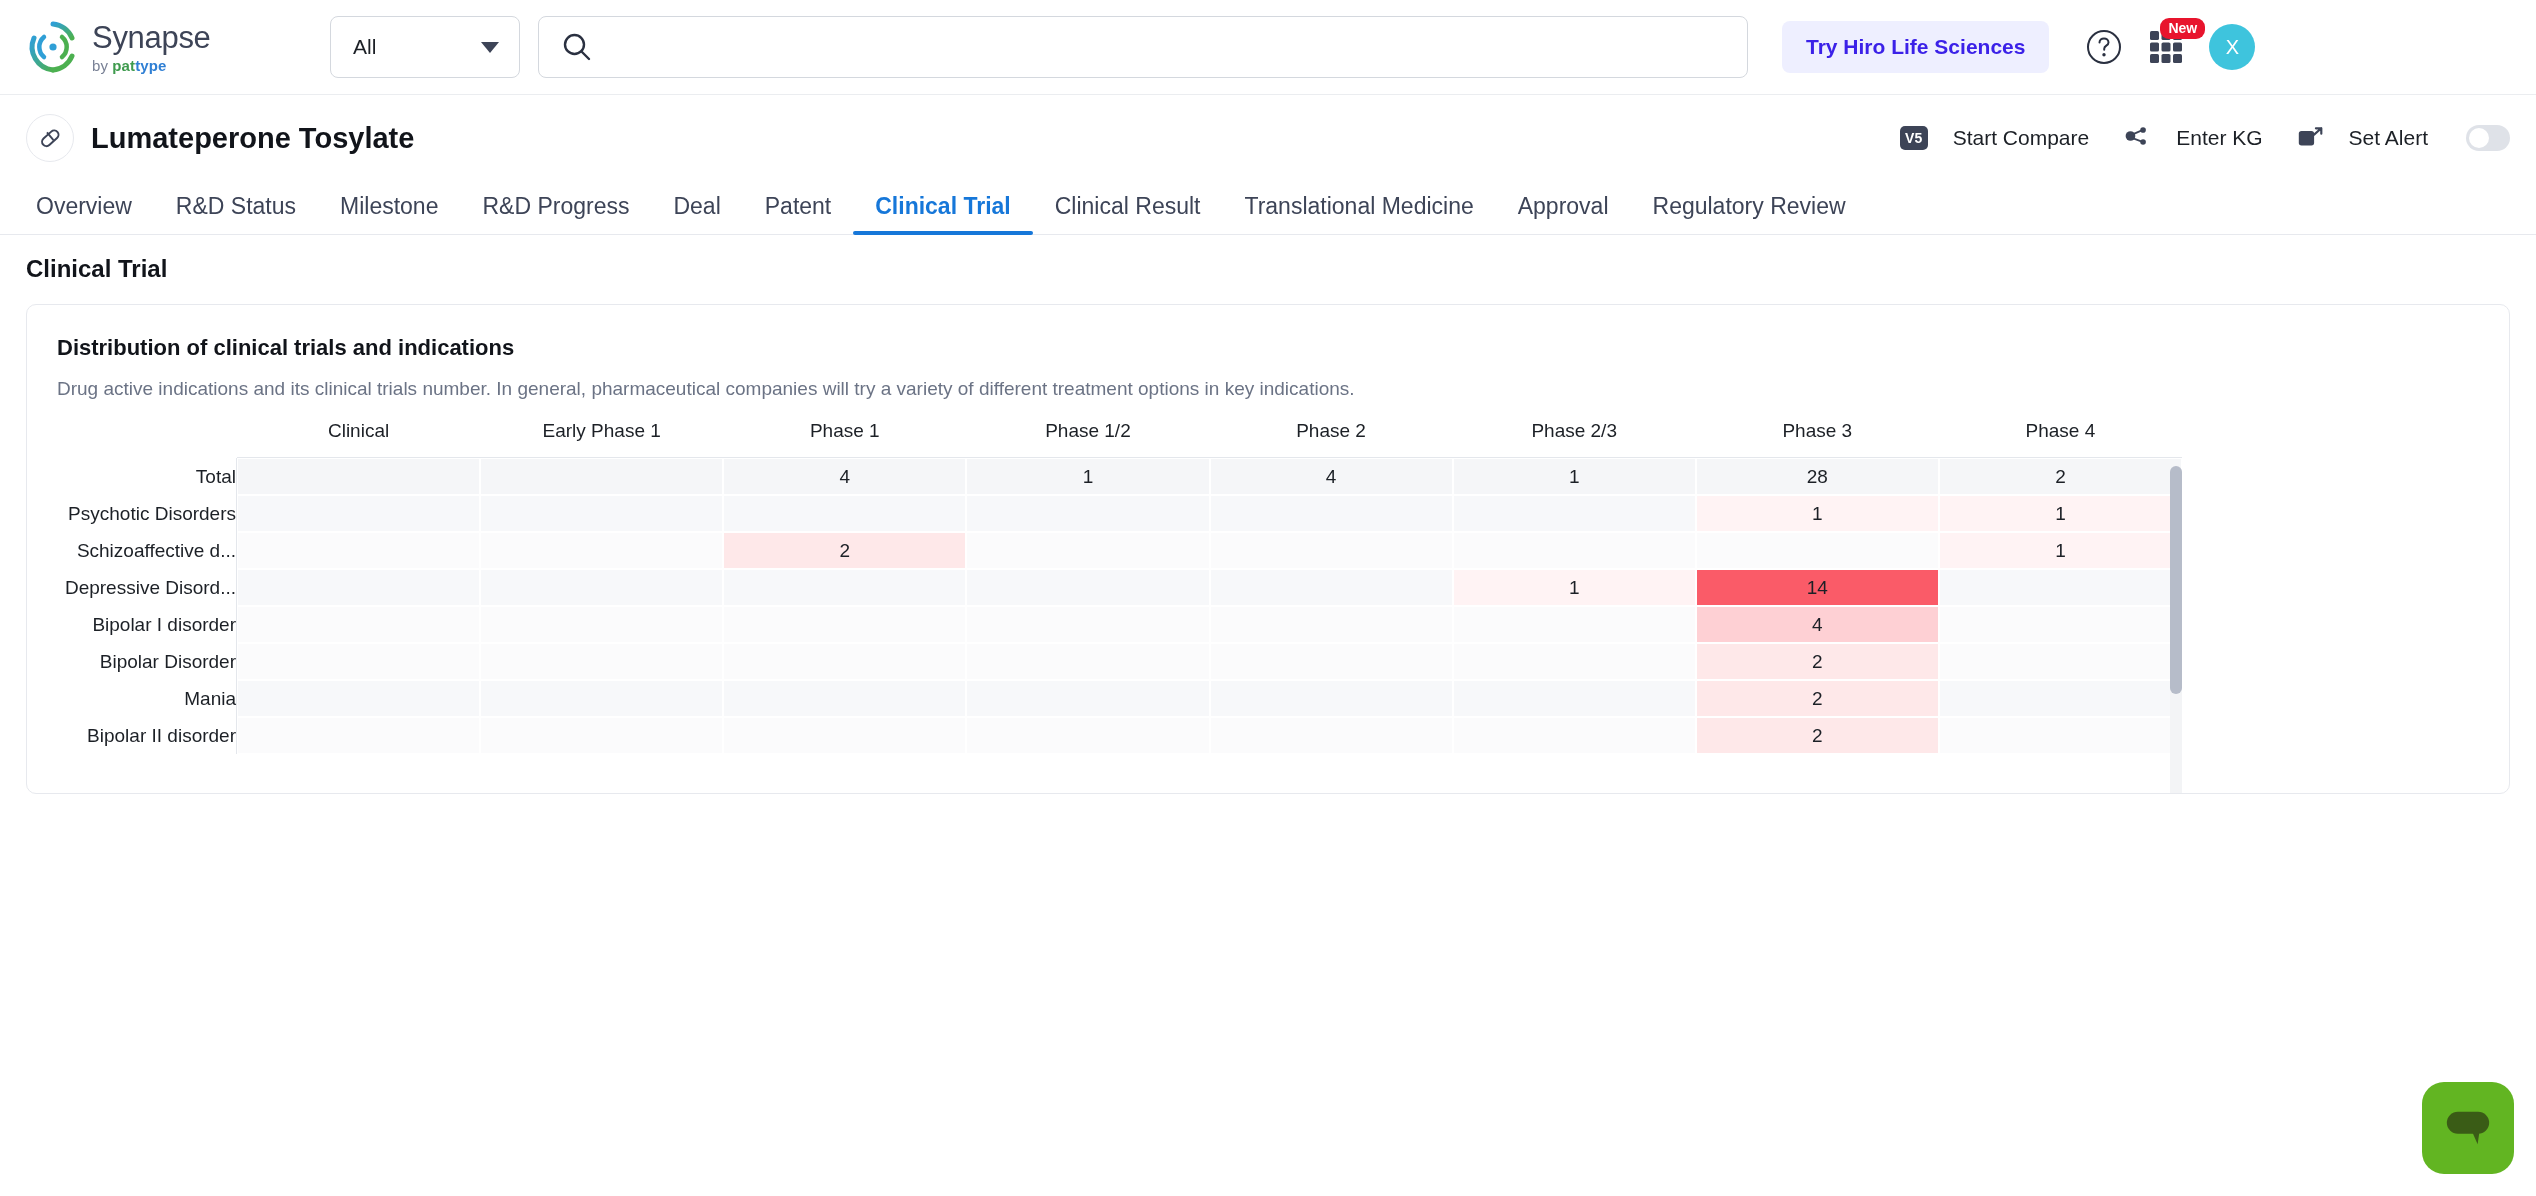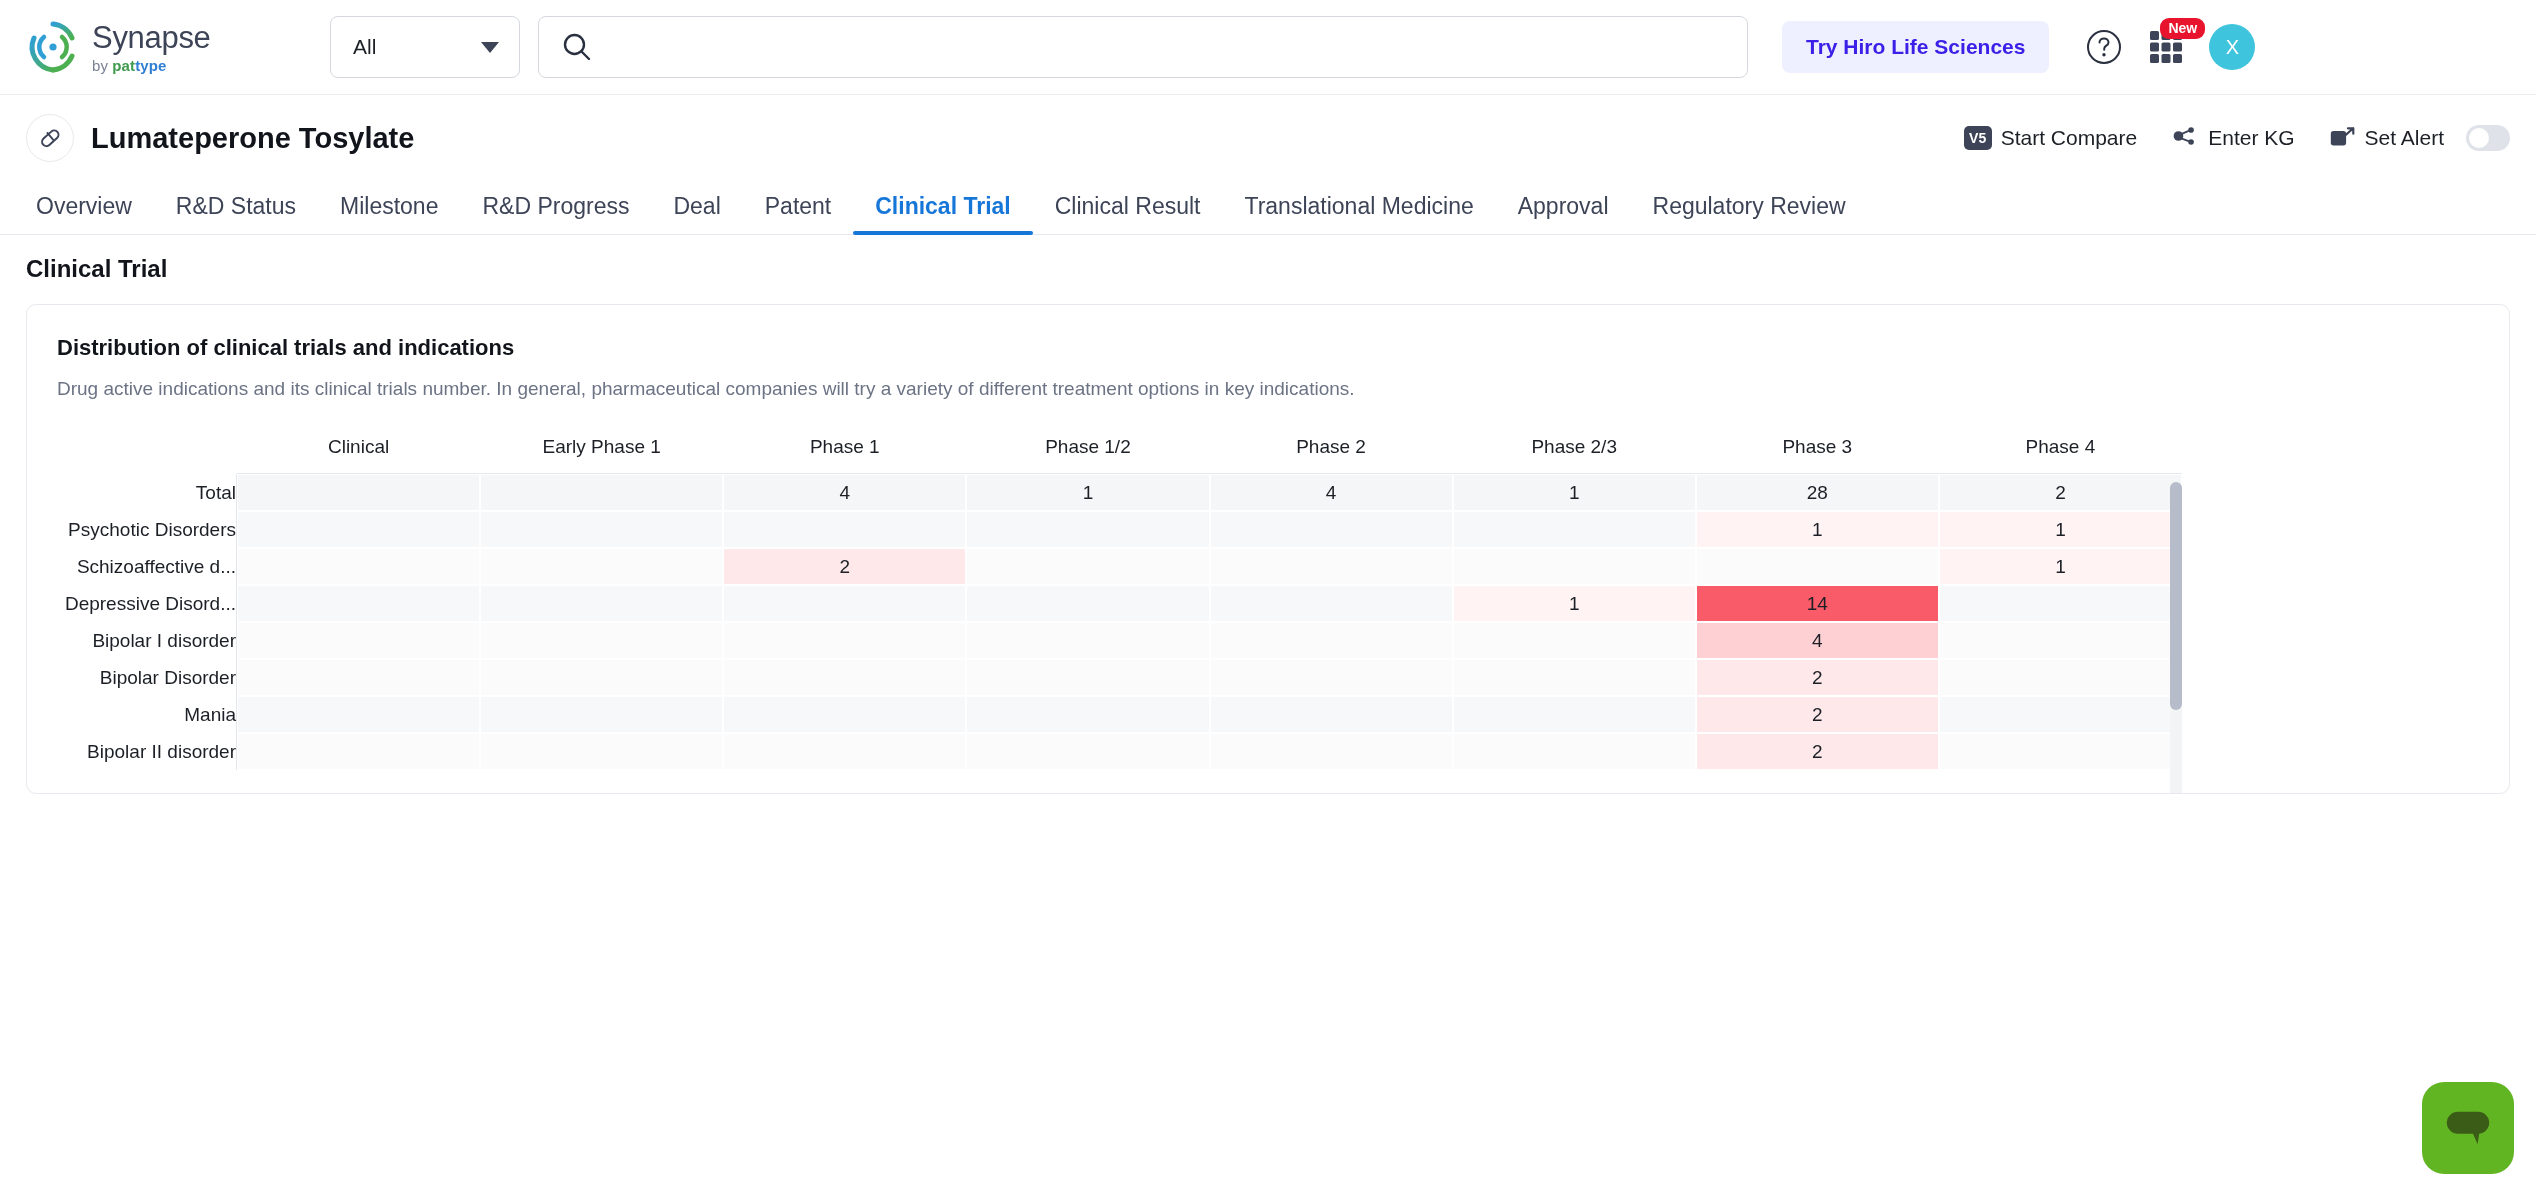--- a/index.html
+++ b/index.html
@@ -73,21 +73,21 @@
   .drugbar {
     height: 86px; display: flex; align-items: center;
     padding: 0 26px; background: #fff;
   }
   .pill-badge {
     width: 48px; height: 48px; border-radius: 50%; border: 1px solid #e7e9ee;
     display: flex; align-items: center; justify-content: center; flex: none;
   }
   .drug-title { font-size: 29px; font-weight: 700; color: #11141a; margin-left: 17px; }
   .drug-actions { margin-left: auto; display: flex; align-items: center; gap: 0; }
-  .act { display: flex; align-items: center; gap: 9px; font-size: 21px; color: #1c2026; cursor: pointer; margin-left: 34px; white-space: nowrap; }
+  .act { display: flex; align-items: center; gap: 25px; font-size: 21px; color: #1c2026; cursor: pointer; margin-left: 34px; white-space: nowrap; }
   .v5-chip {
     background: #3d4457; color: #fff; font-size: 14px; font-weight: 700;
     border-radius: 5px; padding: 4px 5px; letter-spacing: .3px;
   }
   .toggle {
     width: 44px; height: 26px; border-radius: 13px; background: #dfe2e8;
     position: relative; margin-left: 13px; cursor: pointer; flex: none;
   }
   .toggle::after { content: ""; position: absolute; top: 3px; left: 3px; width: 20px; height: 20px; border-radius: 50%; background: #fff; }
   .save-btn {
@@ -109,21 +109,21 @@
   .page { padding: 20px 26px 0; background: #fff; }
   .page-h { font-size: 24px; font-weight: 700; color: #11141a; margin-bottom: 21px; }
   .card {
     border: 1px solid #e7e9ee; border-radius: 10px; background: #fff;
     padding: 30px 30px 0; height: 490px; position: relative; overflow: hidden;
   }
   .card-title { font-size: 22px; font-weight: 700; color: #11141a; }
   .card-desc { font-size: 19px; color: #6b7385; margin-top: 17px; }
 
   
-  .chart { position: relative; margin-top: 36px; display: flex; }
+  .chart { position: relative; margin-top: 20px; display: flex; }
   .watermark {
     position: absolute; left: 690px; top: 78px; opacity: .5;
     display: flex; align-items: center; gap: 18px; pointer-events: none; z-index: 0;
   }
   .wm-text { display: flex; flex-direction: column; line-height: 1; }
   .wm-title { font-size: 49px; color: #e3ecf3; letter-spacing: -.5px; }
   .wm-sub { font-size: 24px; color: #e3ecf3; margin-top: 7px; }
 
   .grid-area { position: relative; z-index: 1; width: 2125px; flex: none; }
   table.hm { border-collapse: separate; border-spacing: 0; width: 100%; table-layout: fixed; }

